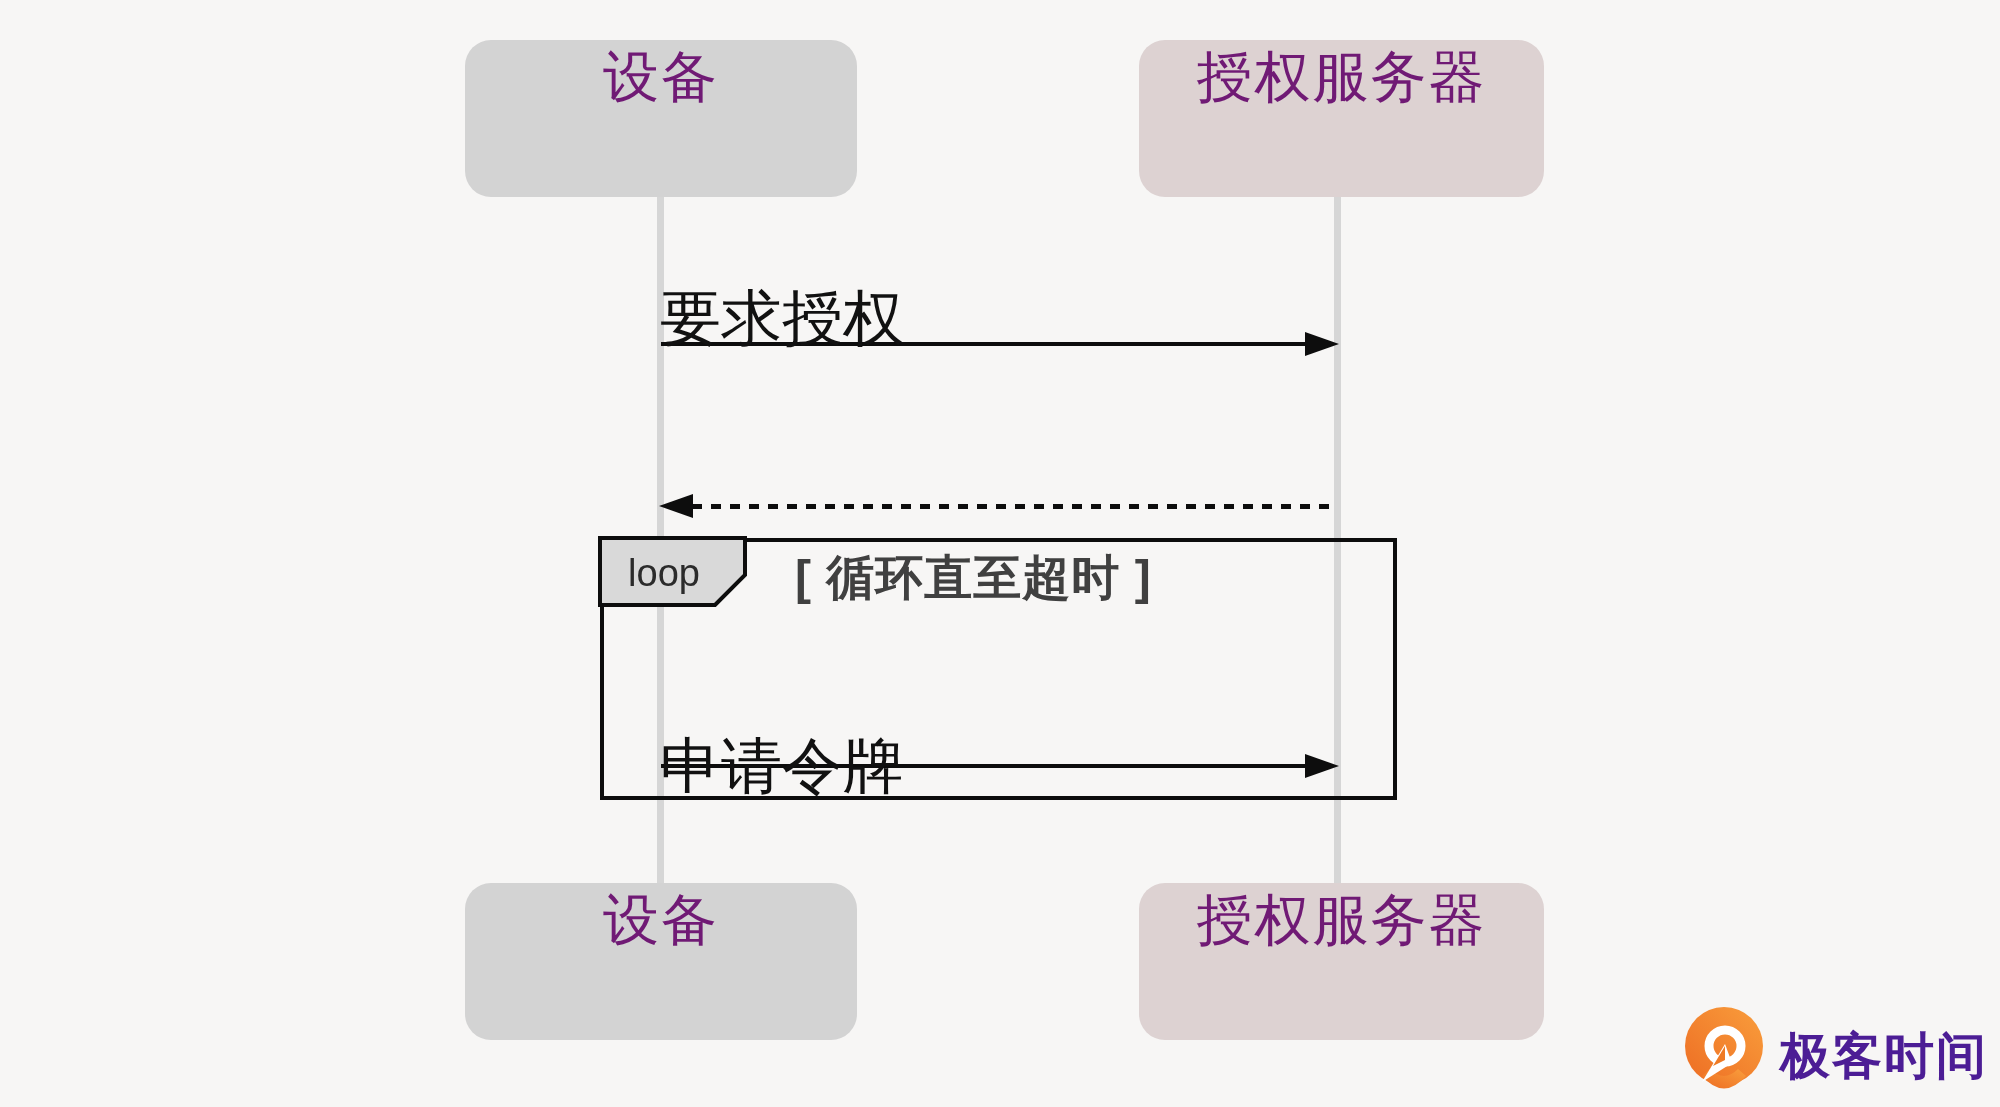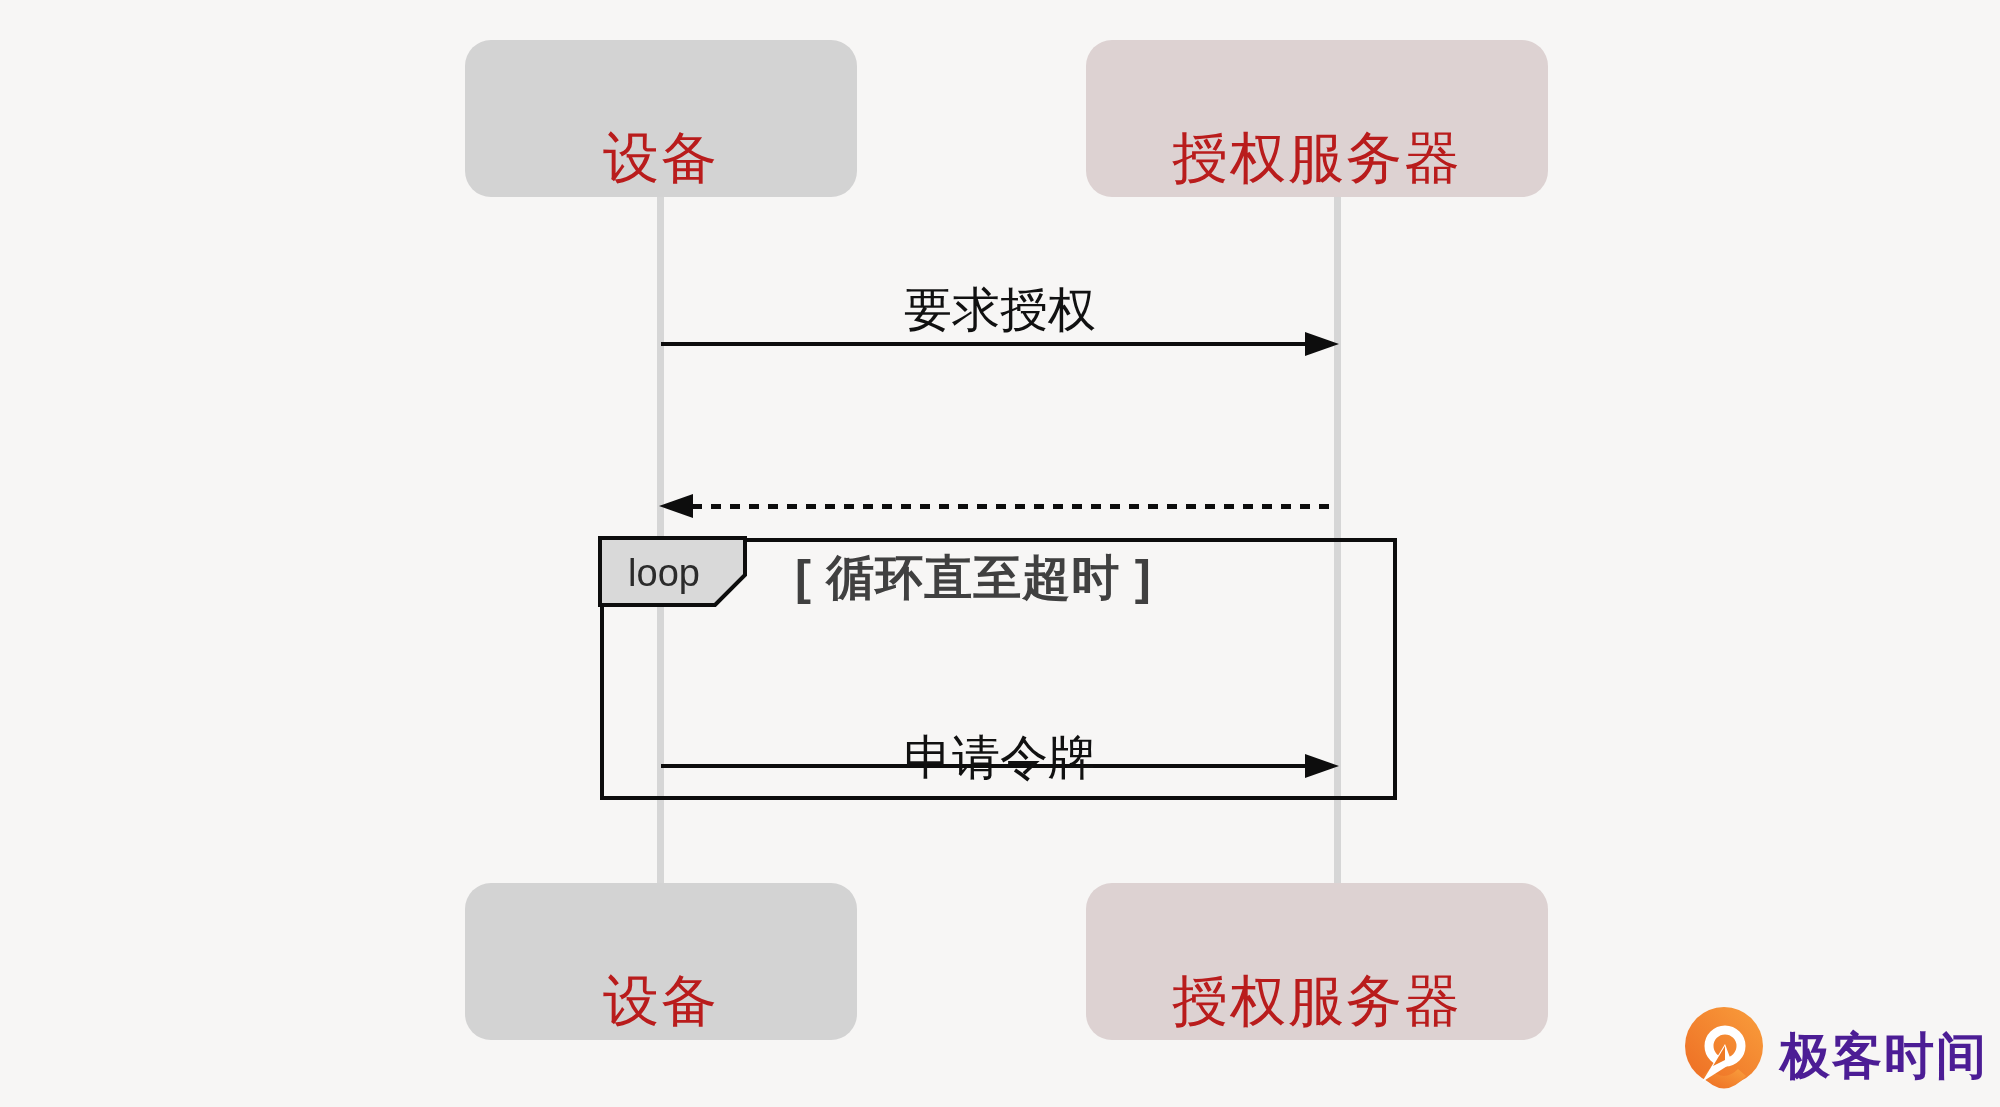--- a/index.html
+++ b/index.html
@@ -10,42 +10,42 @@
     color:#1a1a1a;
     overflow:hidden;
   }
   .canvas{position:relative;width:2000px;height:1107px;background:#f7f6f5;}
 
   
   .actor{
     position:absolute;
     height:157px;
     border-radius:26px;
-    display:flex;align-items:flex-end;justify-content:center;
+    display:flex;align-items:flex-start;justify-content:center;
     font-size:56px;
     letter-spacing:2px;
-    color:#b91c1c;
+    color:#701a75;
   }
   .actor.device{left:465px;width:392px;background:#d3d3d3;}
-  .actor.server{left:1086px;width:462px;background:#ddd2d2;}
+  .actor.server{left:1139px;width:405px;background:#ddd2d2;}
   .actor.top{top:40px;}
   .actor.bottom{top:883px;}
 
   
   .lifeline{
     position:absolute;top:197px;height:686px;width:7px;
     background:#d6d6d6;z-index:1;
   }
   .lifeline.left{left:657px;}
   .lifeline.right{left:1334px;}
 
   
   .msg-label{
     position:absolute;left:660px;width:680px;
-    text-align:center;font-size:48px;color:#111;
+    text-align:left;font-size:61px;color:#111;
     white-space:nowrap;z-index:4;
   }
   .msg-line{position:absolute;z-index:3;}
   .msg-line.solid{left:661px;width:646px;height:4px;background:#0d0d0d;}
   .msg-line.dashed{
     left:692px;width:646px;height:5px;
     background:repeating-linear-gradient(90deg,#0d0d0d 0 10px,transparent 10px 19px);
   }
   .arrow-head{position:absolute;width:0;height:0;z-index:3;}
   .arrow-head.right{

